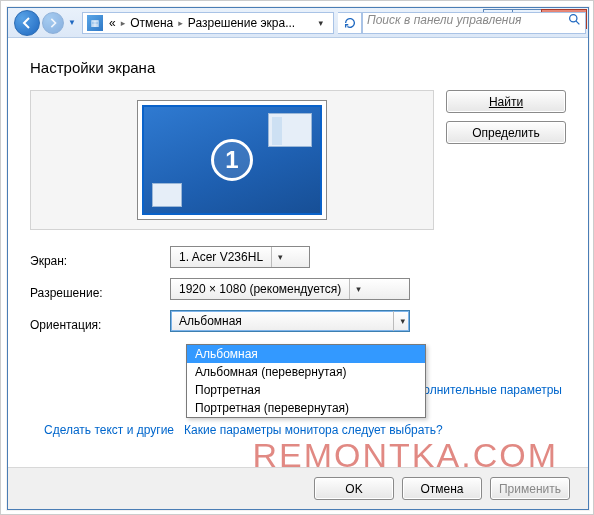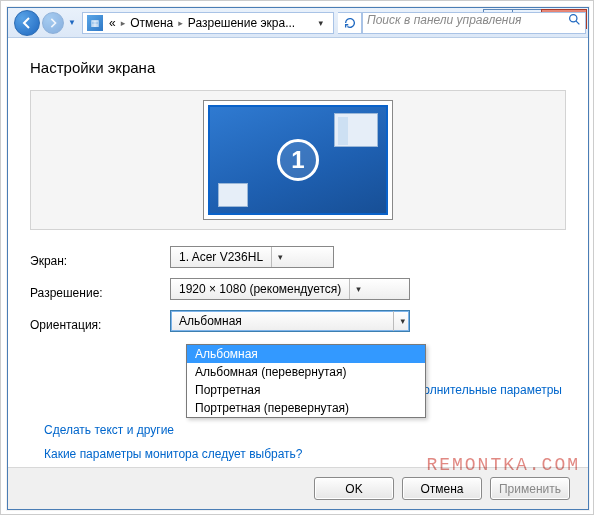--- a/index.html
+++ b/index.html
@@ -34,35 +34,35 @@
   .mon-win1::before { content:""; position:absolute; left:3px; top:3px; width:10px; height:28px; background:#cde0f3; }
   .mon-win2 { position:absolute; left:8px; bottom:6px; width:30px; height:24px; background:#e6eef8; border:1px solid #9ab7d8; }
   .side-btns { display:flex; flex-direction:column; gap:8px; width:120px; }
   .w7btn { height:23px; border:1px solid #8a8a8a; background:linear-gradient(#fefefe,#e6e6e6); font-size:12px; display:flex; align-items:center; justify-content:center; border-radius:3px; box-shadow: inset 0 0 0 1px #fff; }
   .w7btn.disabled { color:#888; }
   
   .form-row { display:flex; align-items:flex-end; margin: 10px 0; }
   .form-label { width: 140px; color:#000; }
   .combo { height:22px; border:1px solid #888; background:linear-gradient(#fff,#eee); display:flex; align-items:center; padding:0 4px 0 8px; font-size:12px; position:relative; }
   .combo .tri { margin-left:8px; font-size:9px; color:#333; border-left:1px solid #bbb; padding-left:6px; height:20px; display:flex; align-items:center; }
-  .combo.w1 { width:164px; } .combo.w2 { width:240px; } .combo.w3 { width:240px; }
+  .combo.w1 { width:140px; } .combo.w2 { width:240px; } .combo.w3 { width:240px; }
   .combo.open { border:1px solid #3c7fb1; box-shadow:0 0 0 1px #7eb4ea inset; }
   
   .dropdown-list { position:absolute; left:178px; top:336px; width:240px; border:1px solid #7a7a7a; background:#fff; z-index:50; box-shadow:2px 2px 4px rgba(0,0,0,0.2); }
   .dropdown-list .opt { padding:2px 8px; font-size:12px; }
   .dropdown-list .opt.sel { background:#3399ff; color:#fff; }
   
   .link { color:#0066cc; font-size:12px; }
   .adv-link { position:absolute; right:26px; top:344px; }
-  .extra-links { position:absolute; left:36px; top:384px; display:flex; flex-direction:column; gap:10px; }
+  .extra-links { position:absolute; left:36px; top:384px; display:flex; gap:10px; }
   
   .bottom-bar { position:absolute; left:0; right:0; bottom:0; height:42px; border-top:1px solid #d8d8d8; background:#f0f0f0; display:flex; align-items:center; justify-content:flex-end; padding-right:18px; gap:8px; }
   .bottom-bar .w7btn { width:80px; }
   
-  .watermark { position:absolute; right:8px; bottom:34px; font-size:18px; letter-spacing:2px; color:rgba(200,40,30,0.55); font-family:Liberation Mono, monospace; pointer-events:none; mix-blend-mode:multiply; }
+  .watermark { position:absolute; right:30px; bottom:34px; font-size:34px; letter-spacing:2px; color:rgba(200,40,30,0.55); font-family:Liberation Sans, sans-serif; pointer-events:none; mix-blend-mode:multiply; }
 </style>
 </head>
 <body>
 
 <div class="outer">
   <div class="window">
 
     <div class="win-controls">
       <div class="win-btn">—</div>
       <div class="win-btn">▢</div>
@@ -116,20 +116,28 @@
       <div class="preview-row">
         <div class="preview">
           <div class="preview-inner">
             <div class="monitor">
               <div class="mon-win1"></div>
               <div class="mon-win2"></div>
               <div class="mon-num">1</div>
             </div>
           </div>
         </div>
+        <div class="side-btns">
+          <div class="w7btn">
+              <span><u>Найти</u></span>
+            </div>
+          <div class="w7btn">
+              <span>Определить</span>
+            </div>
+        </div>
       </div>
 
       <div class="form-row">
         <div class="form-label"><span>Экран:</span></div>
         <div class="combo w1">
           <span>1. Acer V236HL</span>
           <span class="tri">▾</span>
         </div>
       </div>
 

